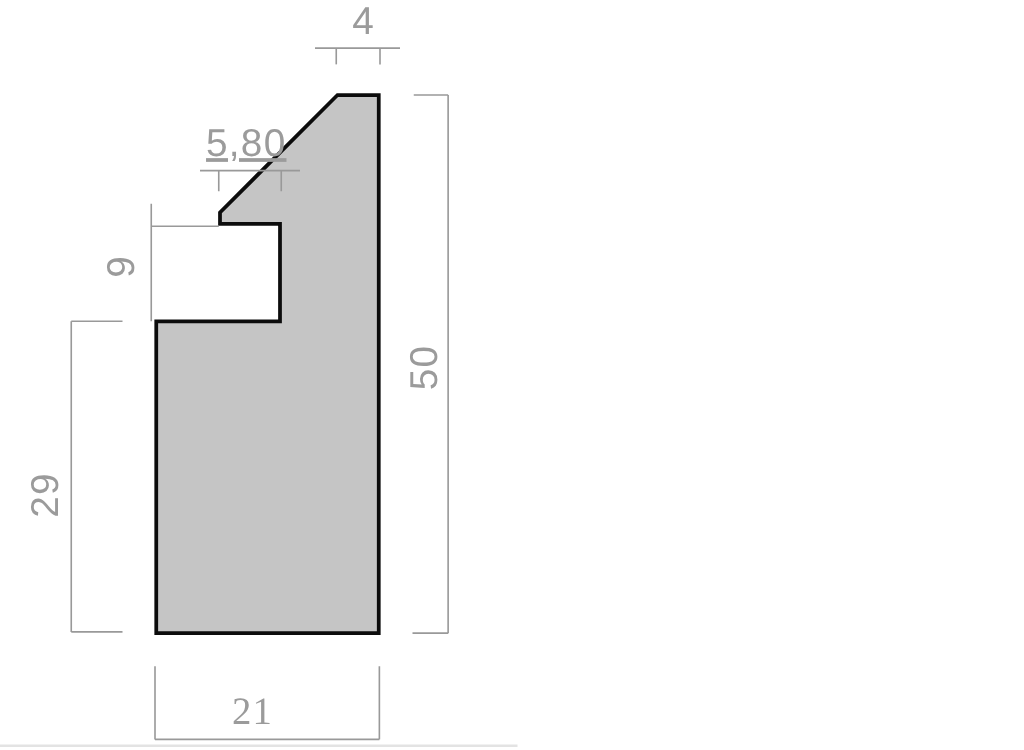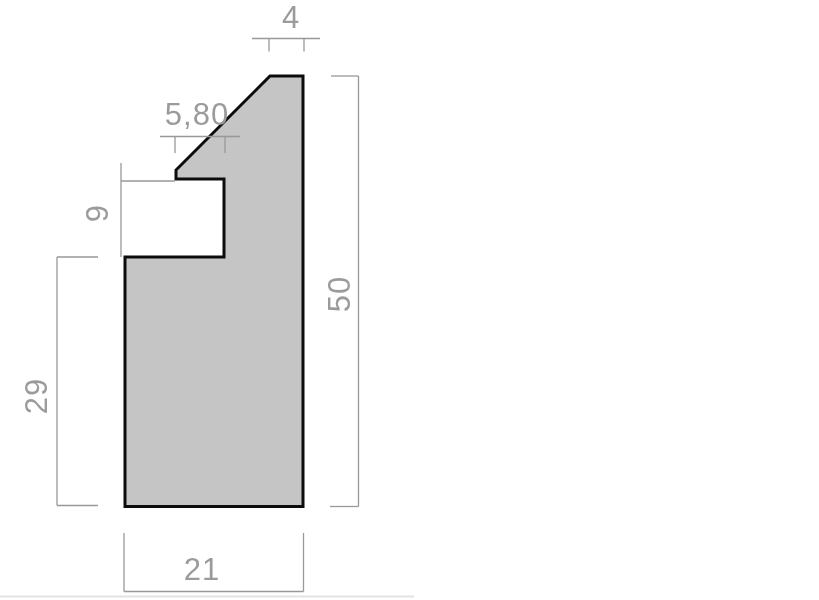--- a/index.html
+++ b/index.html
@@ -77,23 +77,23 @@
       <line x1="124" y1="591.5" x2="303.5" y2="591.5"></line>
       <line x1="124" y1="533" x2="124" y2="591.5"></line>
       <line x1="303.5" y1="533" x2="303.5" y2="591.5"></line>
     </g>
 
     <line x1="0" y1="596.5" x2="414" y2="596.5" stroke-width="2" stroke="#e3e3e3"></line>
   </svg>
 
   <div class="dim-label" style="left:291px; top:17px;">4</div>
 
-  <div class="dim-label" style="left:197px; top:114px;">5,80</div>
+  <div class="dim-label" style="left:197px; top:114px;text-decoration:underline;">5,80</div>
 
   <div class="dim-label vert" style="left:97px; top:213px;">9</div>
 
   <div class="dim-label vert" style="left:36px; top:396px;">29</div>
 
   <div class="dim-label vert" style="left:339px; top:294px;">50</div>
 
-  <div class="dim-label" style="left:202px; top:569px;">21</div>
+  <div class="dim-label" style="left:202px; top:569px;font-family:Liberation Serif, serif;">21</div>
 
 </div>
 
 </body></html>

